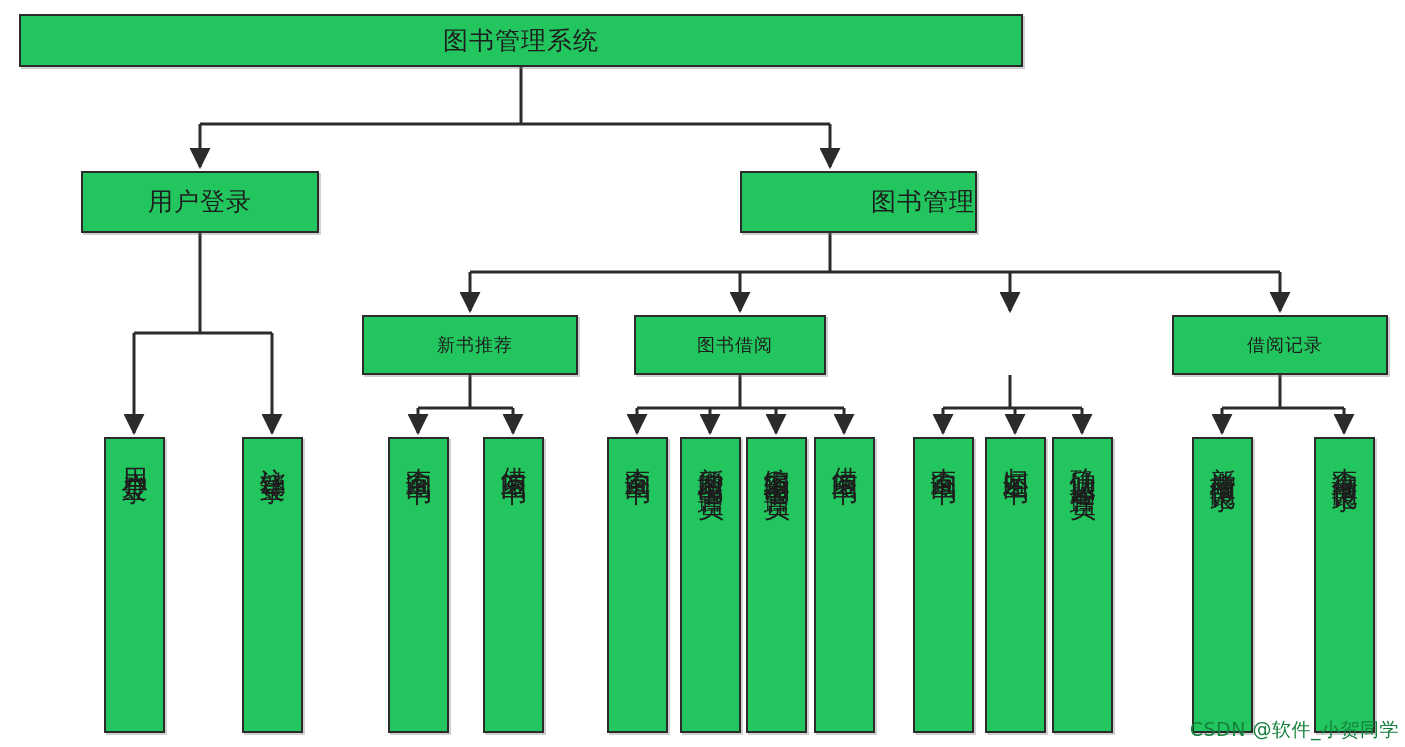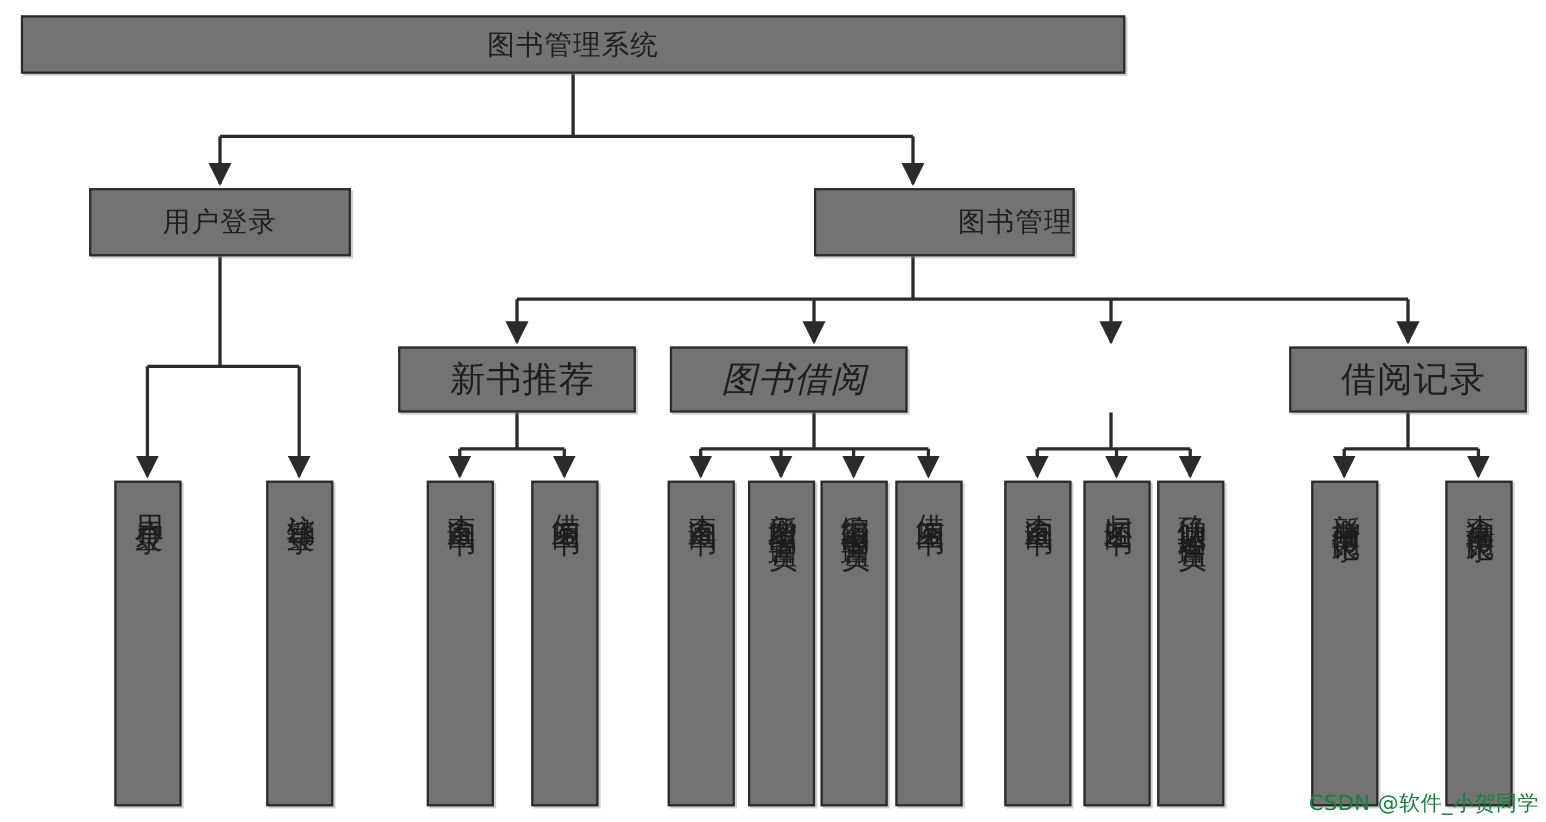--- a/index.html
+++ b/index.html
@@ -17,41 +17,41 @@
   }
   svg#edges{
     position:absolute;
     left:0; top:0;
     width:1405px; height:747px;
     pointer-events:none;
   }
   .node{
     position:absolute;
     box-sizing:border-box;
-    background:#737373;
+    background:#22c55e;
     border:2px solid #2b2b2b;
     display:flex;
     align-items:center;
     justify-content:center;
     box-shadow:2px 2px 0 rgba(120,120,120,0.35);
   }
   .node .label{
     display:block;
     text-align:center;
     line-height:1.18;
     color:#1d1d1d;
     letter-spacing:0.5px;
     white-space:pre-wrap;
   }
   
   .node.horiz .label{
     font-size:25px;
     letter-spacing:1px;
   }
-  .node.lvl3 .label{ font-size:32px;margin-left:10px; }
+  .node.lvl3 .label{ font-size:18px;margin-left:10px; }
   
   .node.vert{
     align-items:flex-start;
     padding-top:8px;
   }
   .node.vert .label{
     writing-mode:vertical-rl;
     text-orientation:upright;
     font-size:26px;
     line-height:1.05;
@@ -131,21 +131,21 @@
   <div class="node horiz lvl2" style="left: 81px; top: 171px; width: 238px; height: 62px;">
     <span class="label">用户登录</span>
   </div>
   <div class="node horiz lvl2" style="left: 740px; top: 171px; width: 237px; height: 62px; justify-content: flex-end;">
     <span class="label">图书管理</span>
   </div>
 
   <div class="node horiz lvl3" style="left: 362px; top: 315px; width: 216px; height: 60px;">
     <span class="label">新书推荐</span>
   </div>
-  <div class="node horiz lvl3" style="left: 609px; top: 315px; width: 216px; height: 60px; font-style: italic;">
+  <div class="node horiz lvl3" style="left: 634px; top: 315px; width: 192px; height: 60px;">
     <span class="label">图书借阅</span>
   </div>
   <div class="node horiz lvl3" style="left: 1172px; top: 315px; width: 216px; height: 60px;">
     <span class="label">借阅记录</span>
   </div>
 
   <div class="node vert" style="left: 104px; top: 437px; width: 61px; height: 296px;">
     <span class="label">用户登录</span>
   </div>
   <div class="node vert" style="left: 242px; top: 437px; width: 61px; height: 296px;">

